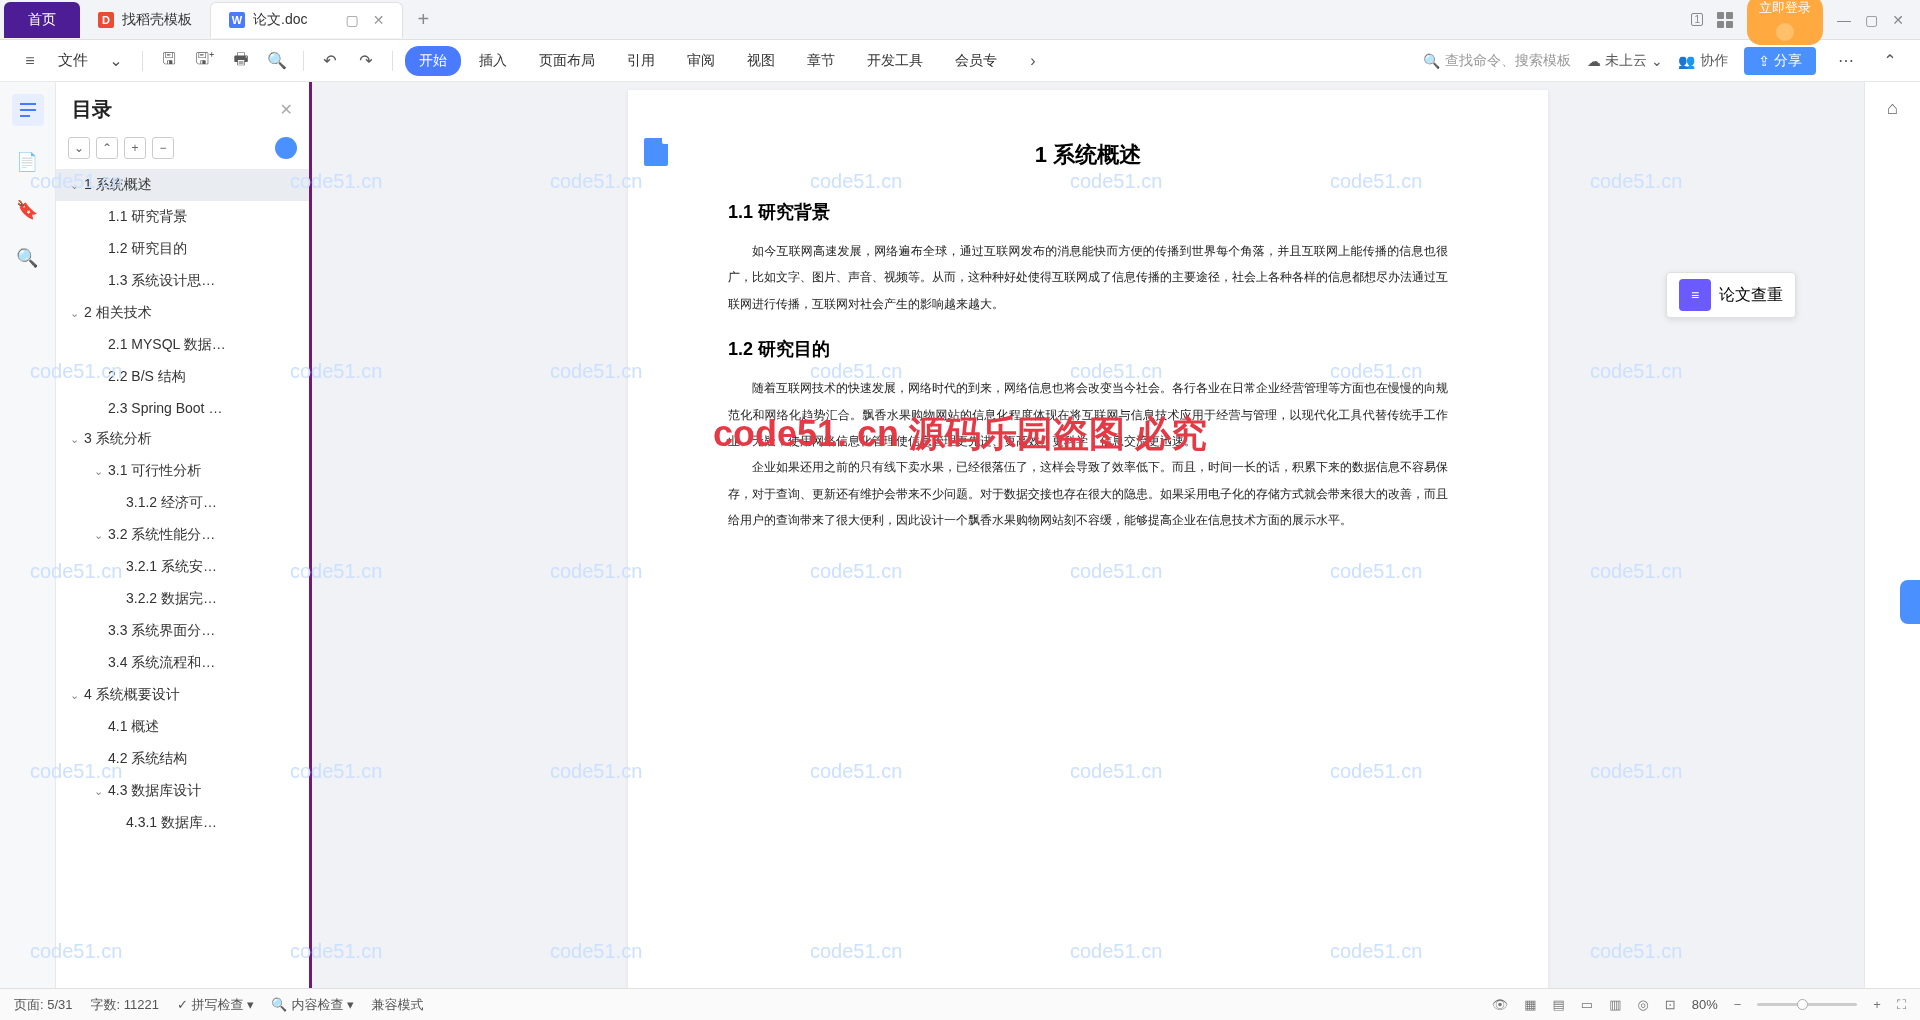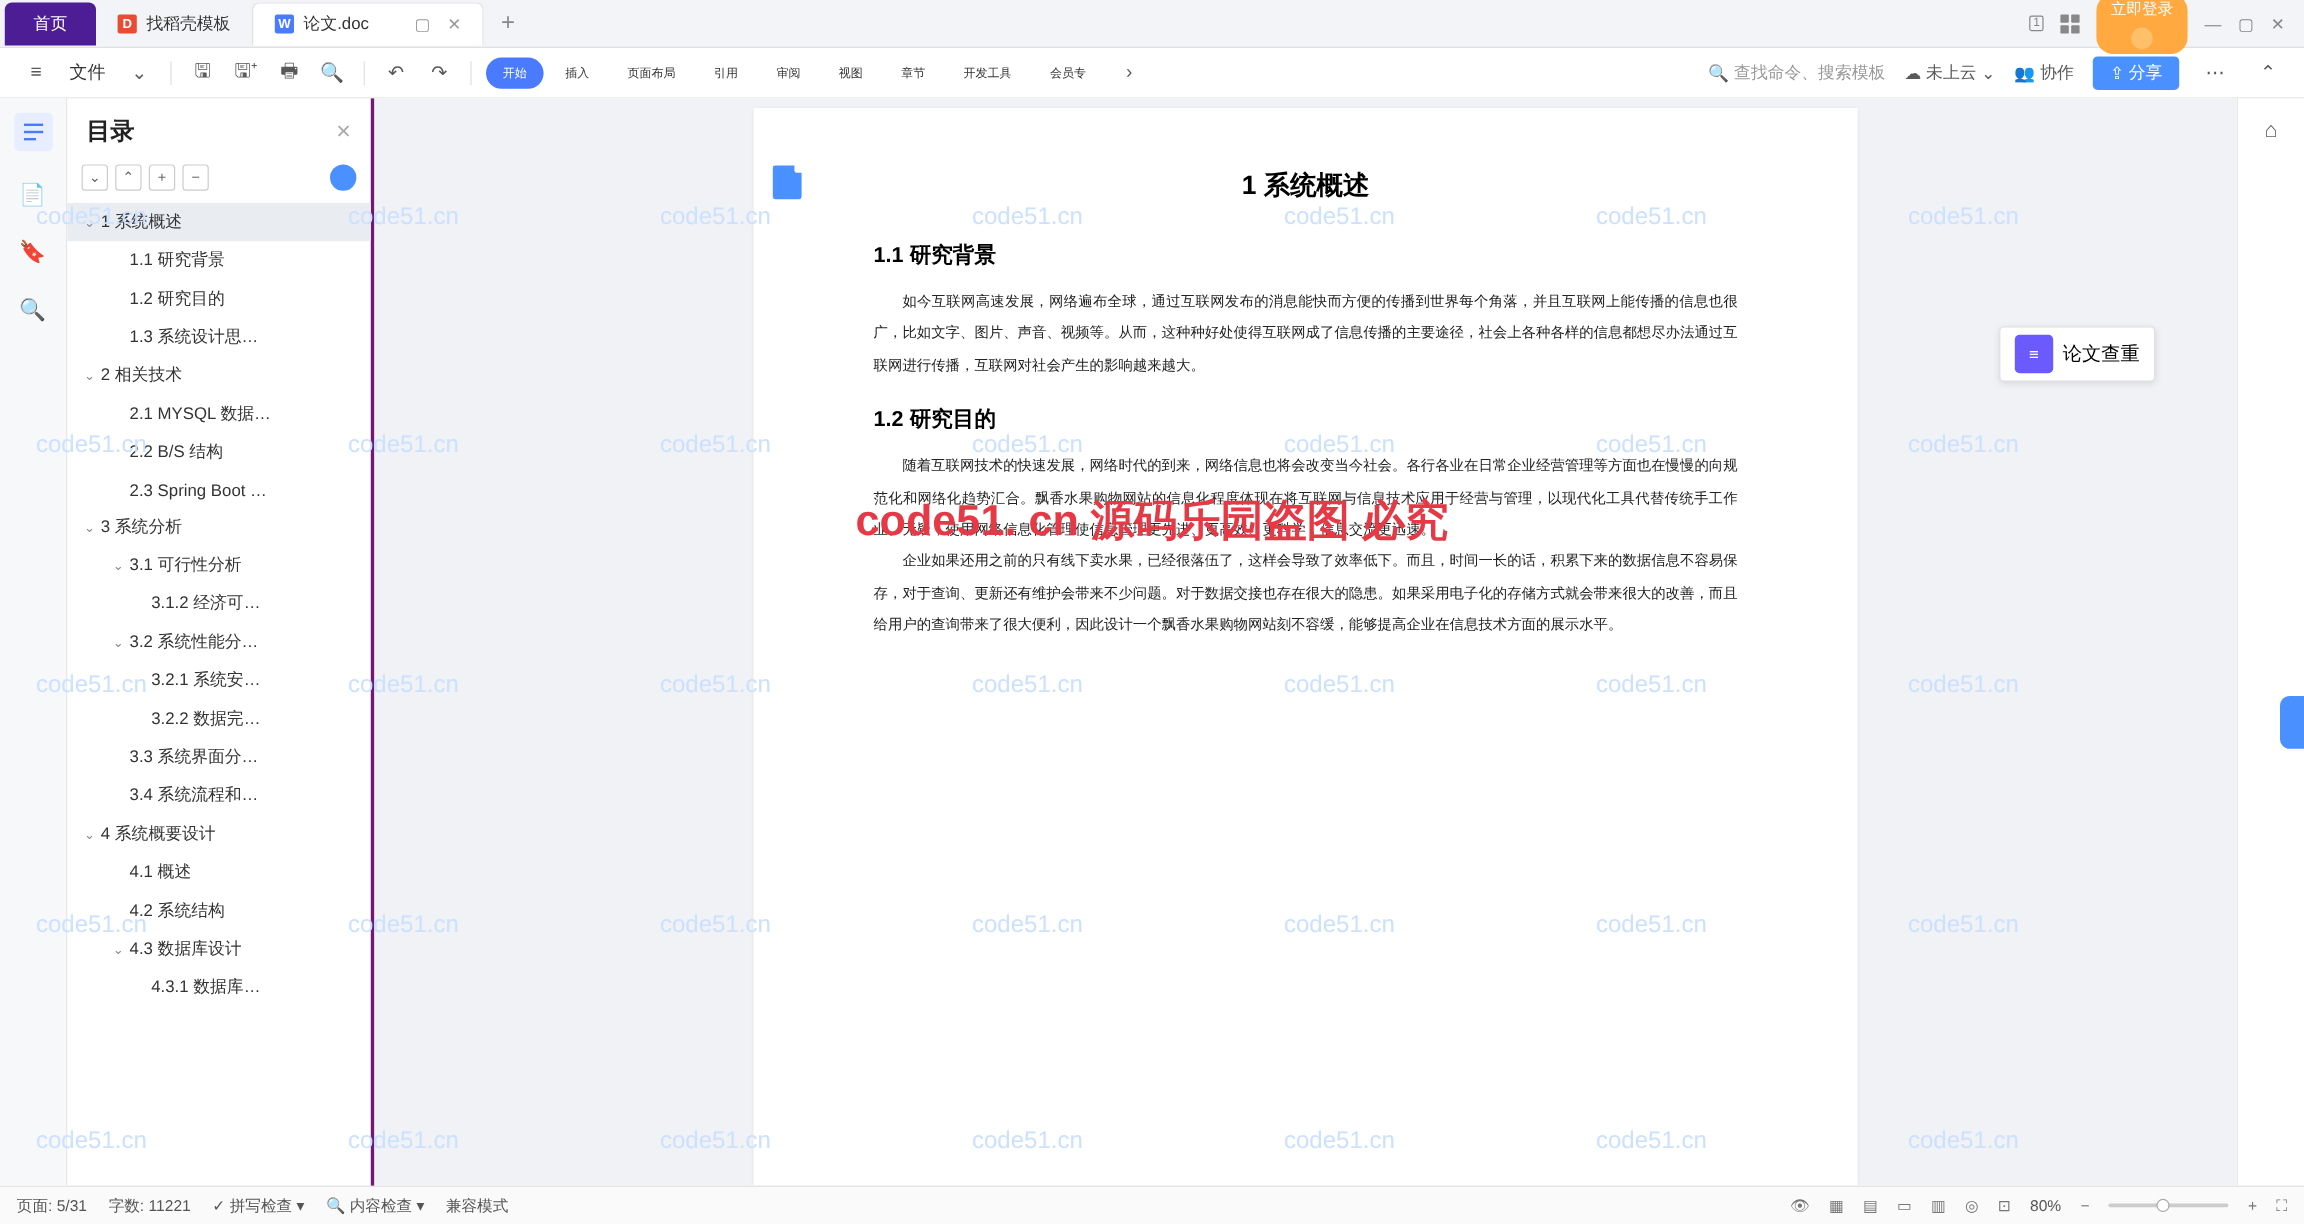--- a/index.html
+++ b/index.html
@@ -19,21 +19,21 @@
 .avatar-circle { width: 18px; height: 18px; background: #ffc069; border-radius: 50%; }
 .win-btn { color: #888; font-size: 14px; }
 .icon-grid { display: inline-grid; grid-template-columns: 1fr 1fr; gap: 2px; width: 16px; height: 16px; }
 .icon-grid span { background: #888; border-radius: 1px; }
 
 
 .toolbar { height: 42px; display: flex; align-items: center; padding: 0 16px; border-bottom: 1px solid #e8e8e8; gap: 8px; }
 .tb-icon { width: 28px; height: 28px; display: flex; align-items: center; justify-content: center; color: #595959; font-size: 16px; cursor: pointer; }
 .tb-text { font-size: 15px; color: #333; padding: 0 6px; }
 .tb-sep { width: 1px; height: 20px; background: #e0e0e0; margin: 0 4px; }
-.tab-btn { padding: 6px 14px; font-size: 10px; color: #333; cursor: pointer; border-radius: 4px; }
+.tab-btn { padding: 6px 14px; font-size: 14px; color: #333; cursor: pointer; border-radius: 4px; }
 .tab-btn.active { background: #4a7bff; color: #fff; border-radius: 14px; }
 .toolbar-right { margin-left: auto; display: flex; align-items: center; gap: 16px; }
 .search-box { display: flex; align-items: center; gap: 4px; color: #999; font-size: 14px; }
 .cloud { display: flex; align-items: center; gap: 4px; font-size: 14px; color: #595959; }
 .share-btn { background: #4a90ff; color: #fff; padding: 5px 14px; border-radius: 4px; font-size: 14px; display: flex; align-items: center; gap: 4px; }
 
 
 .main { display: flex; height: calc(100% - 40px - 42px - 32px); }
 .left-rail { width: 56px; background: #f7f8fa; border-right: 1px solid #e8e8e8; display: flex; flex-direction: column; align-items: center; padding-top: 12px; gap: 24px; }
 .rail-icon { width: 24px; height: 24px; color: #666; cursor: pointer; font-size: 18px; display: flex; align-items: center; justify-content: center; }

